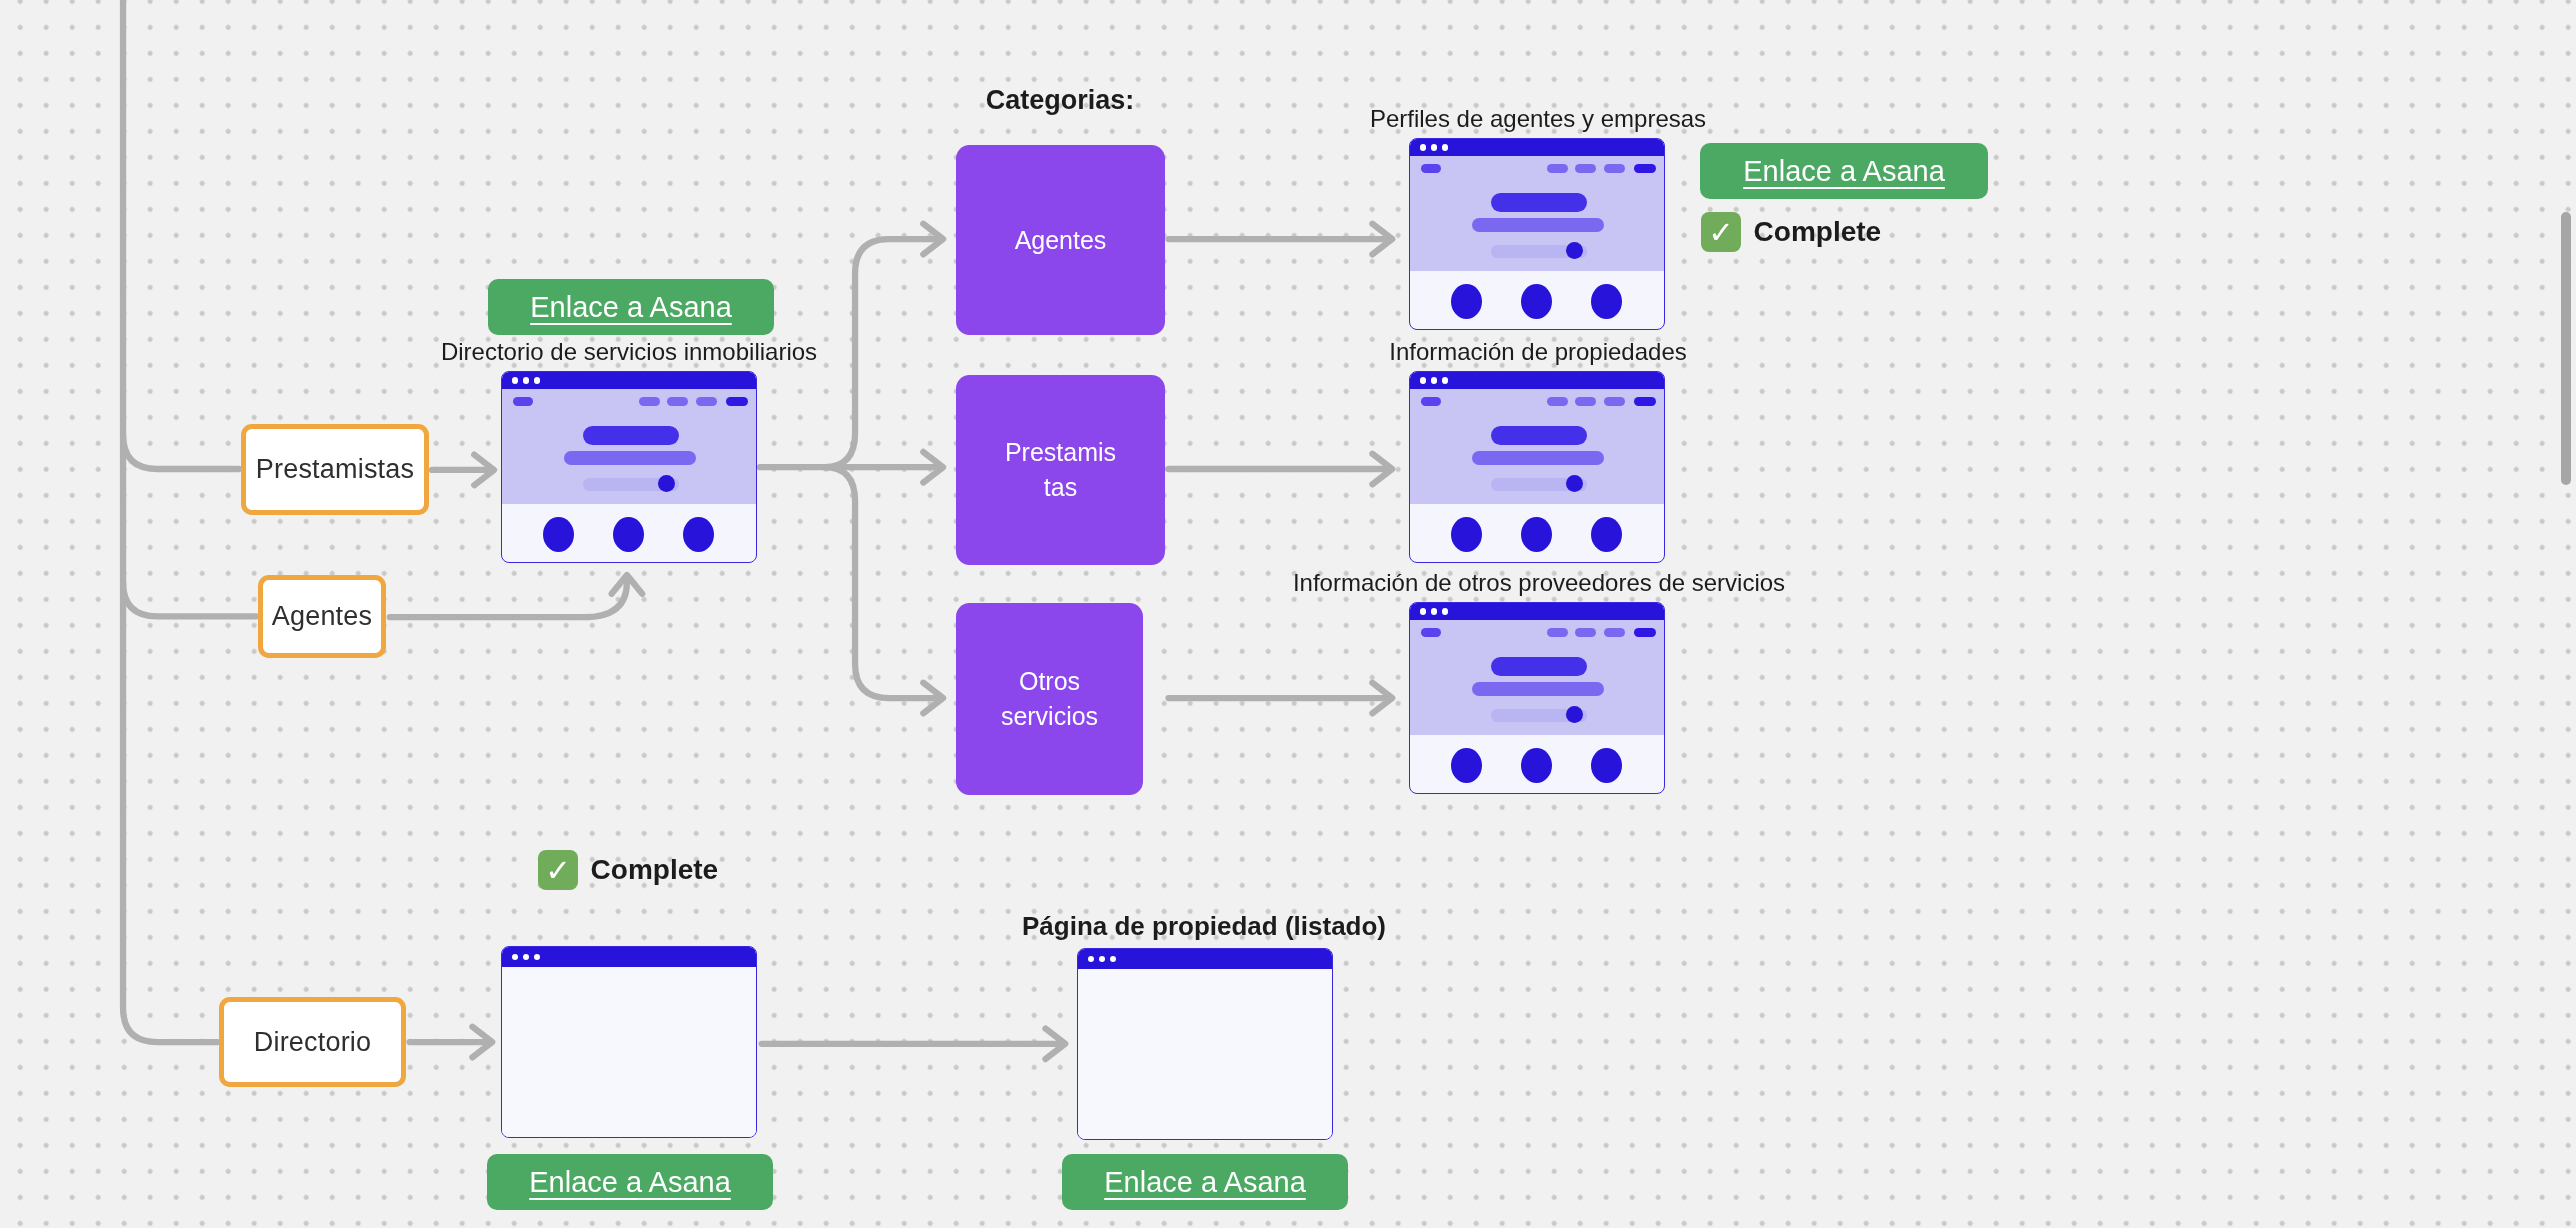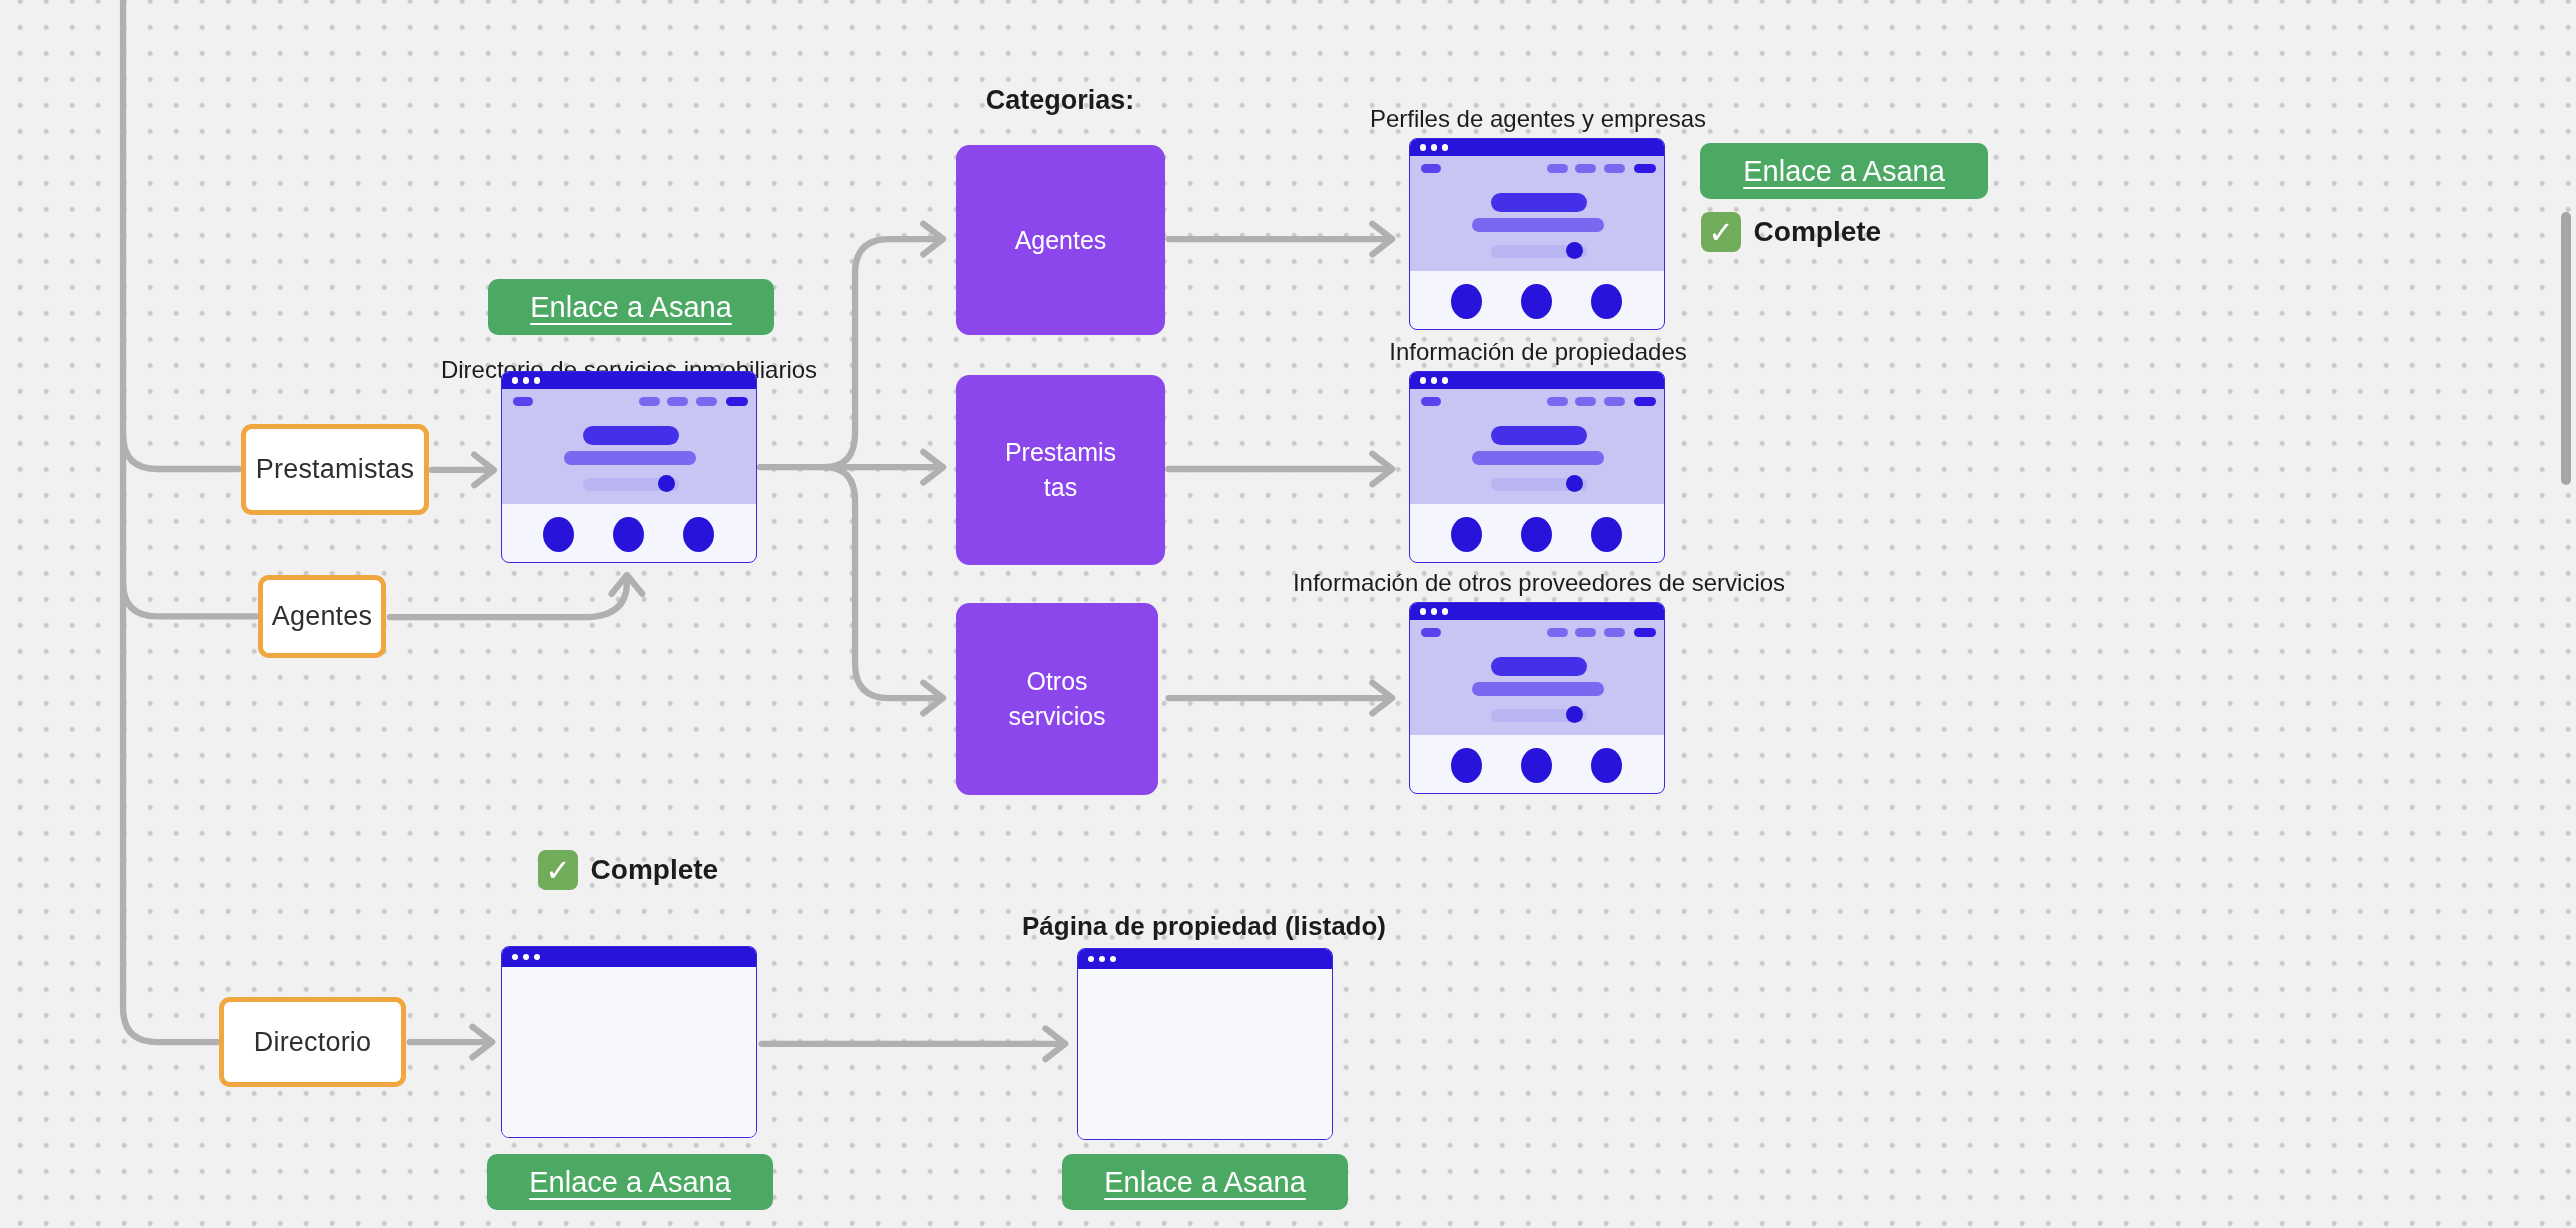--- a/index.html
+++ b/index.html
@@ -116,28 +116,28 @@
   </div>
 
   <div class="abs canvas-label heading" style="left:1060px;top:85px;text-align:center;">Categorias:</div>
 
   <div class="abs category-card" style="left:956px;top:145px;width:209px;height:190px;">
     <span>Agentes</span>
   </div>
   <div class="abs category-card" style="left:956px;top:375px;width:209px;height:190px;">
     <span class="cat-label-wrap">Prestamistas</span>
   </div>
-  <div class="abs category-card" style="left:956px;top:603px;width:202px;height:192px;">
+  <div class="abs category-card" style="left:956px;top:603px;width:187px;height:192px;">
     <span class="cat-label-wrap2">Otros servicios</span>
   </div>
 
   <button class="abs asana-btn" style="left:488px;top:279px;width:286px;height:56px;">
     <span>Enlace a Asana</span>
   </button>
-  <div class="abs canvas-label" style="left:629px;top:356px;">Directorio de servicios inmobiliarios</div>
+  <div class="abs canvas-label" style="left:629px;top:338px;">Directorio de servicios inmobiliarios</div>
 
   <div class="abs browser" style="left:501px;top:371px;">
     <div class="b-header">
       <span class="b-dot"></span>
       <span class="b-dot"></span>
       <span class="b-dot"></span>
     </div>
     <div class="b-body">
       <div class="pill pl-left"></div>
       <div class="pill pl-r1"></div>

